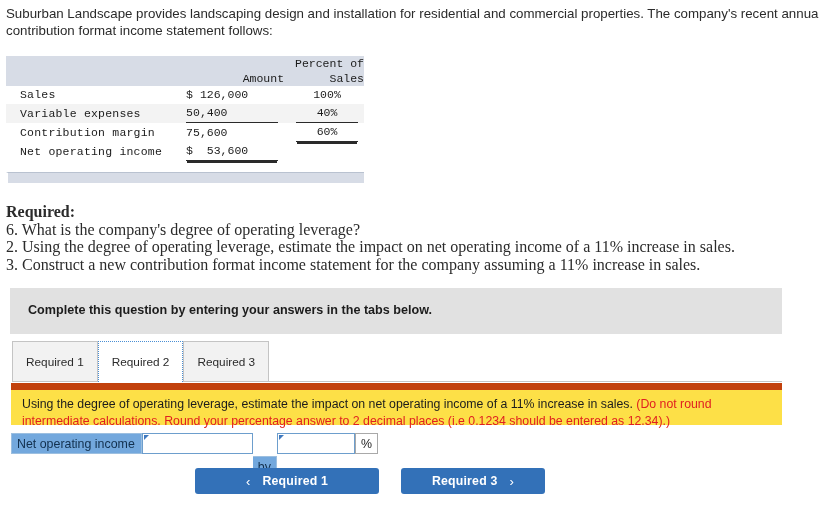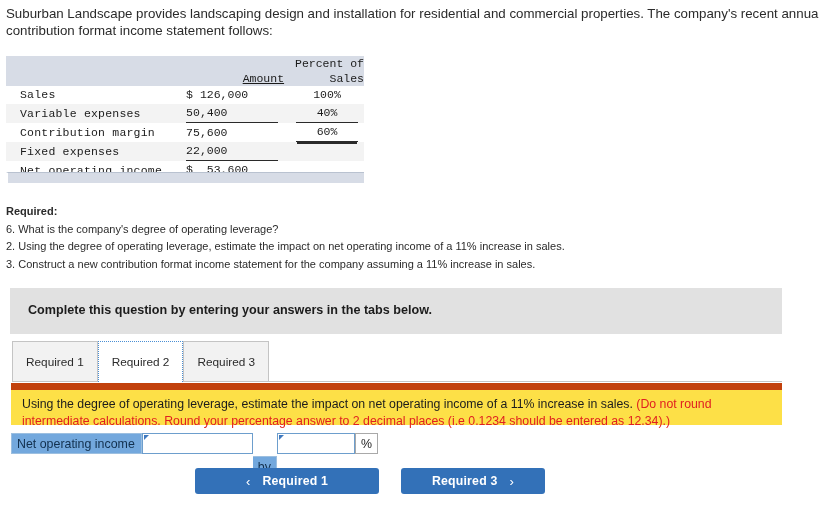--- a/index.html
+++ b/index.html
@@ -53,21 +53,21 @@
     background: #d7dce6;
     height: 14px;
     line-height: 14px;
     text-align: right;
     padding-right: 6px;
     margin-top: 48px;
   }
   .hdr-row.h1 td { height: 15px; }
   .hdr-row.h2 td { height: 15px; }
   .col-label { width: 172px; }
-  .col-amt   { width: 104px; text-decoration: underline; }
+  .col-amt   { width: 104px; }
   .col-pct   { width: 82px; }
 
   .body-row td {
     height: 18px;
     line-height: 18px;
     font-size: 11.5px;
   }
   .body-row.alt td { background: #f3f3f3; }
   .body-row .lbl {
     padding-left: 14px;
@@ -99,23 +99,24 @@
     border-top: 1px solid #b9c2d0;
     box-sizing: border-box;
   }
 
   
   .required {
     position: absolute;
     left: 6px;
     top: 203px;
     width: 800px;
-    font-size: 11px;
+    font-size: 16px;
     line-height: 17.5px;
     color: #2b2b2b;
+    font-family: Liberation Serif, serif;
   }
   .required .req-title { font-weight: bold; }
 
   
   .banner {
     position: absolute;
     left: 10px;
     top: 288px;
     width: 772px;
     height: 46px;
@@ -307,25 +308,20 @@
         <tr class="body-row alt">
           <td class="lbl col-label">Variable expenses</td>
           <td class="amt col-amt"><span class="amt-box rule-single">50,400</span></td>
           <td class="pct col-pct"><span class="pct-box rule-single">40%</span></td>
         </tr>
         <tr class="body-row">
           <td class="lbl col-label">Contribution margin</td>
           <td class="amt col-amt"><span class="amt-box">75,600</span></td>
           <td class="pct col-pct"><span class="pct-box rule-double">60%</span></td>
         </tr>
-        <tr class="body-row alt">
-          <td class="lbl col-label">Fixed expenses</td>
-          <td class="amt col-amt"><span class="amt-box rule-single">22,000</span></td>
-          <td class="pct col-pct"><span class="pct-box"></span></td>
-        </tr>
         <tr class="body-row">
           <td class="lbl col-label">Net operating income</td>
           <td class="amt col-amt"><span class="amt-box rule-double">$  53,600</span></td>
           <td class="pct col-pct"><span class="pct-box"></span></td>
         </tr>
       </tbody>
   </table>
 </div>
 <div class="stmt-footer"></div>
 

